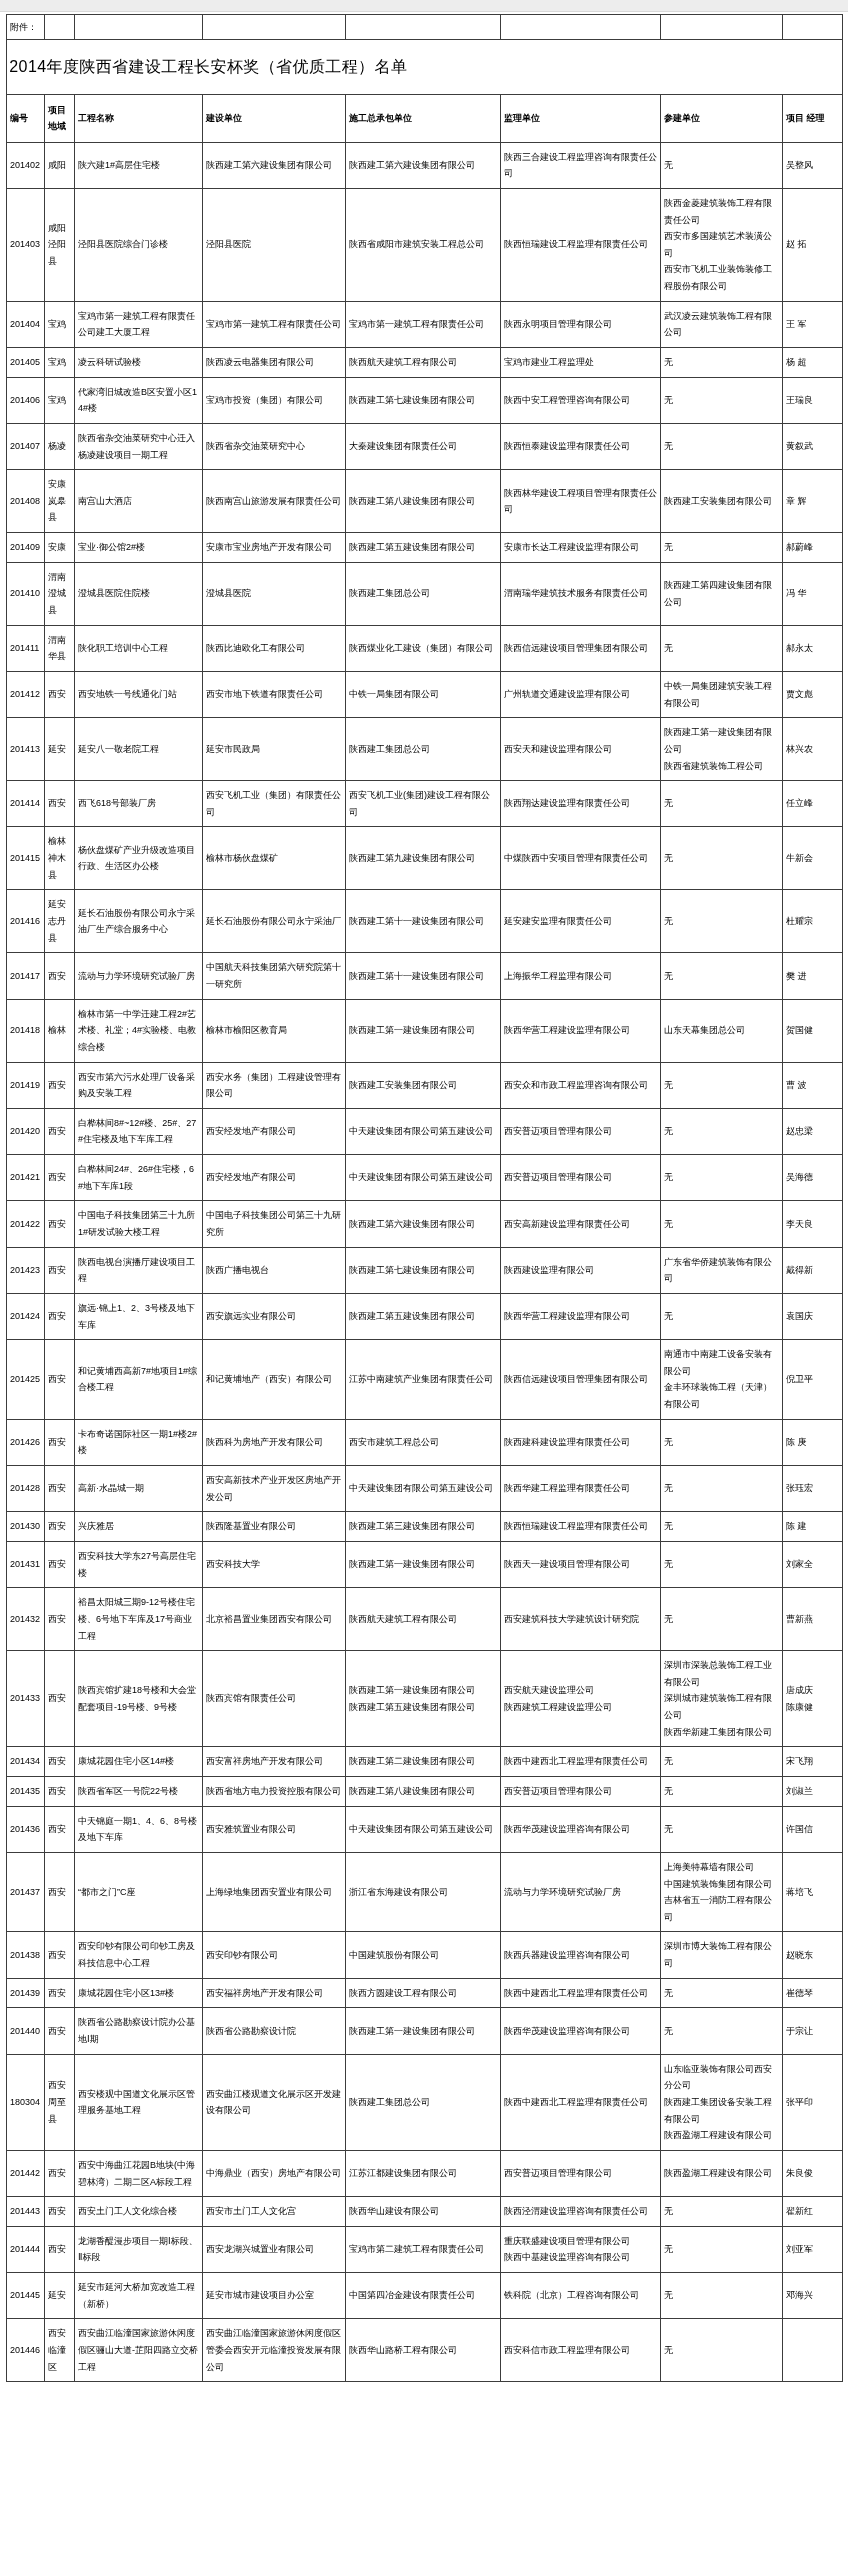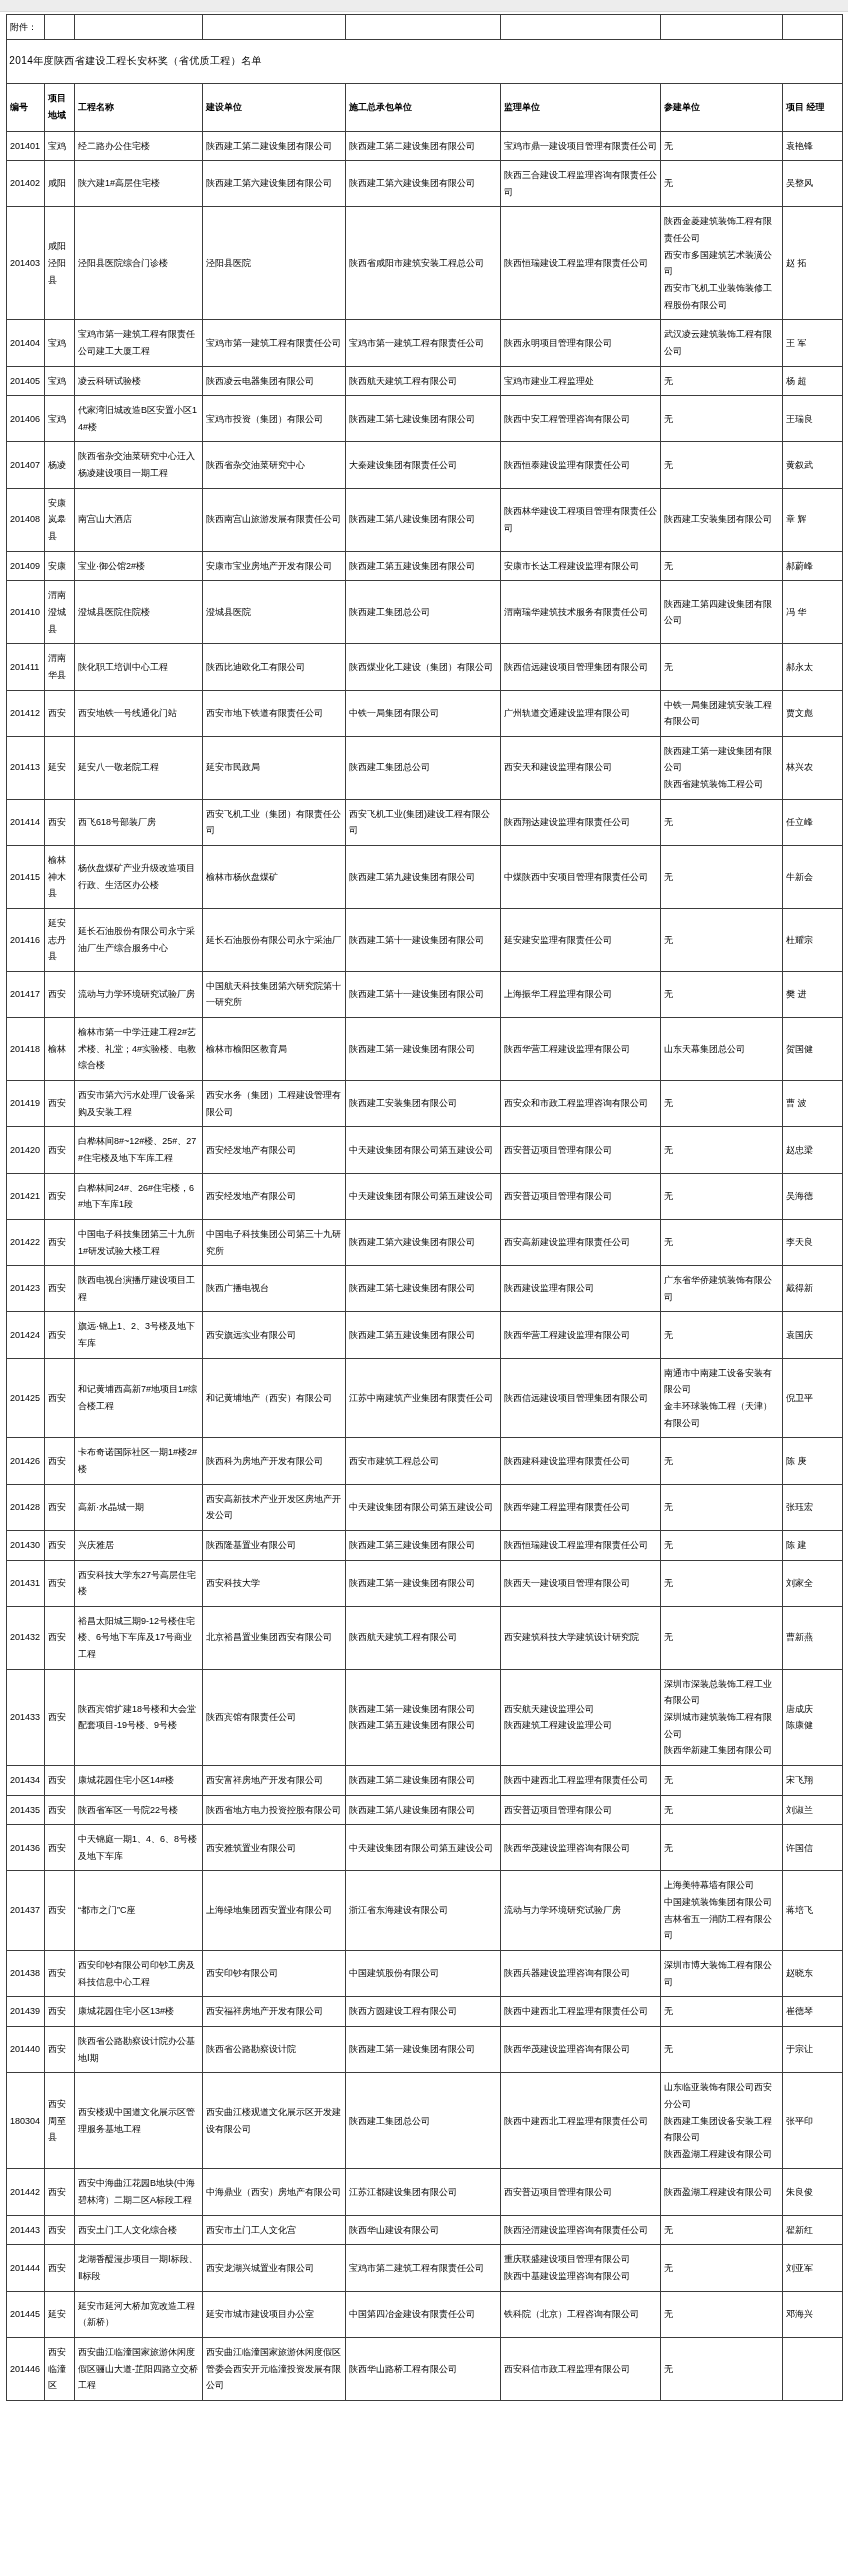--- a/index.html
+++ b/index.html
@@ -40,21 +40,21 @@
     overflow-wrap: break-word;
   }
   tr.attachment-row td {
     padding: 3.8px 3px;
     white-space: nowrap;
     overflow: hidden;
     margin-left: 44px;
   }
   tr.title-row td {
     padding: 12px 2.3px;
-    font-size: 10px;
+    font-size: 16px;
     letter-spacing: 0.4px;
     white-space: nowrap;
   }
   tr.header-row th {
     padding: 6.8px 3px;
     font-weight: bold;
   }
 </style>
 </head>
 <body>
@@ -97,30 +97,20 @@
         <th>建设单位</th>
         <th>施工总承包单位</th>
         <th>监理单位</th>
         <th>参建单位</th>
         <th>项目 经理</th>
       </tr>
     </tbody>
 
     <tbody>
         <tr>
-    <td>201401</td>
-    <td>宝鸡</td>
-    <td>经二路办公住宅楼</td>
-    <td>陕西建工第二建设集团有限公司</td>
-    <td>陕西建工第二建设集团有限公司</td>
-    <td>宝鸡市鼎一建设项目管理有限责任公司</td>
-    <td>无</td>
-    <td>袁艳锋</td>
-  </tr>
-        <tr>
     <td>201402</td>
     <td>咸阳</td>
     <td>陕六建1#高层住宅楼</td>
     <td>陕西建工第六建设集团有限公司</td>
     <td>陕西建工第六建设集团有限公司</td>
     <td>陕西三合建设工程监理咨询有限责任公司</td>
     <td>无</td>
     <td>吴整风</td>
   </tr>
         <tr>

